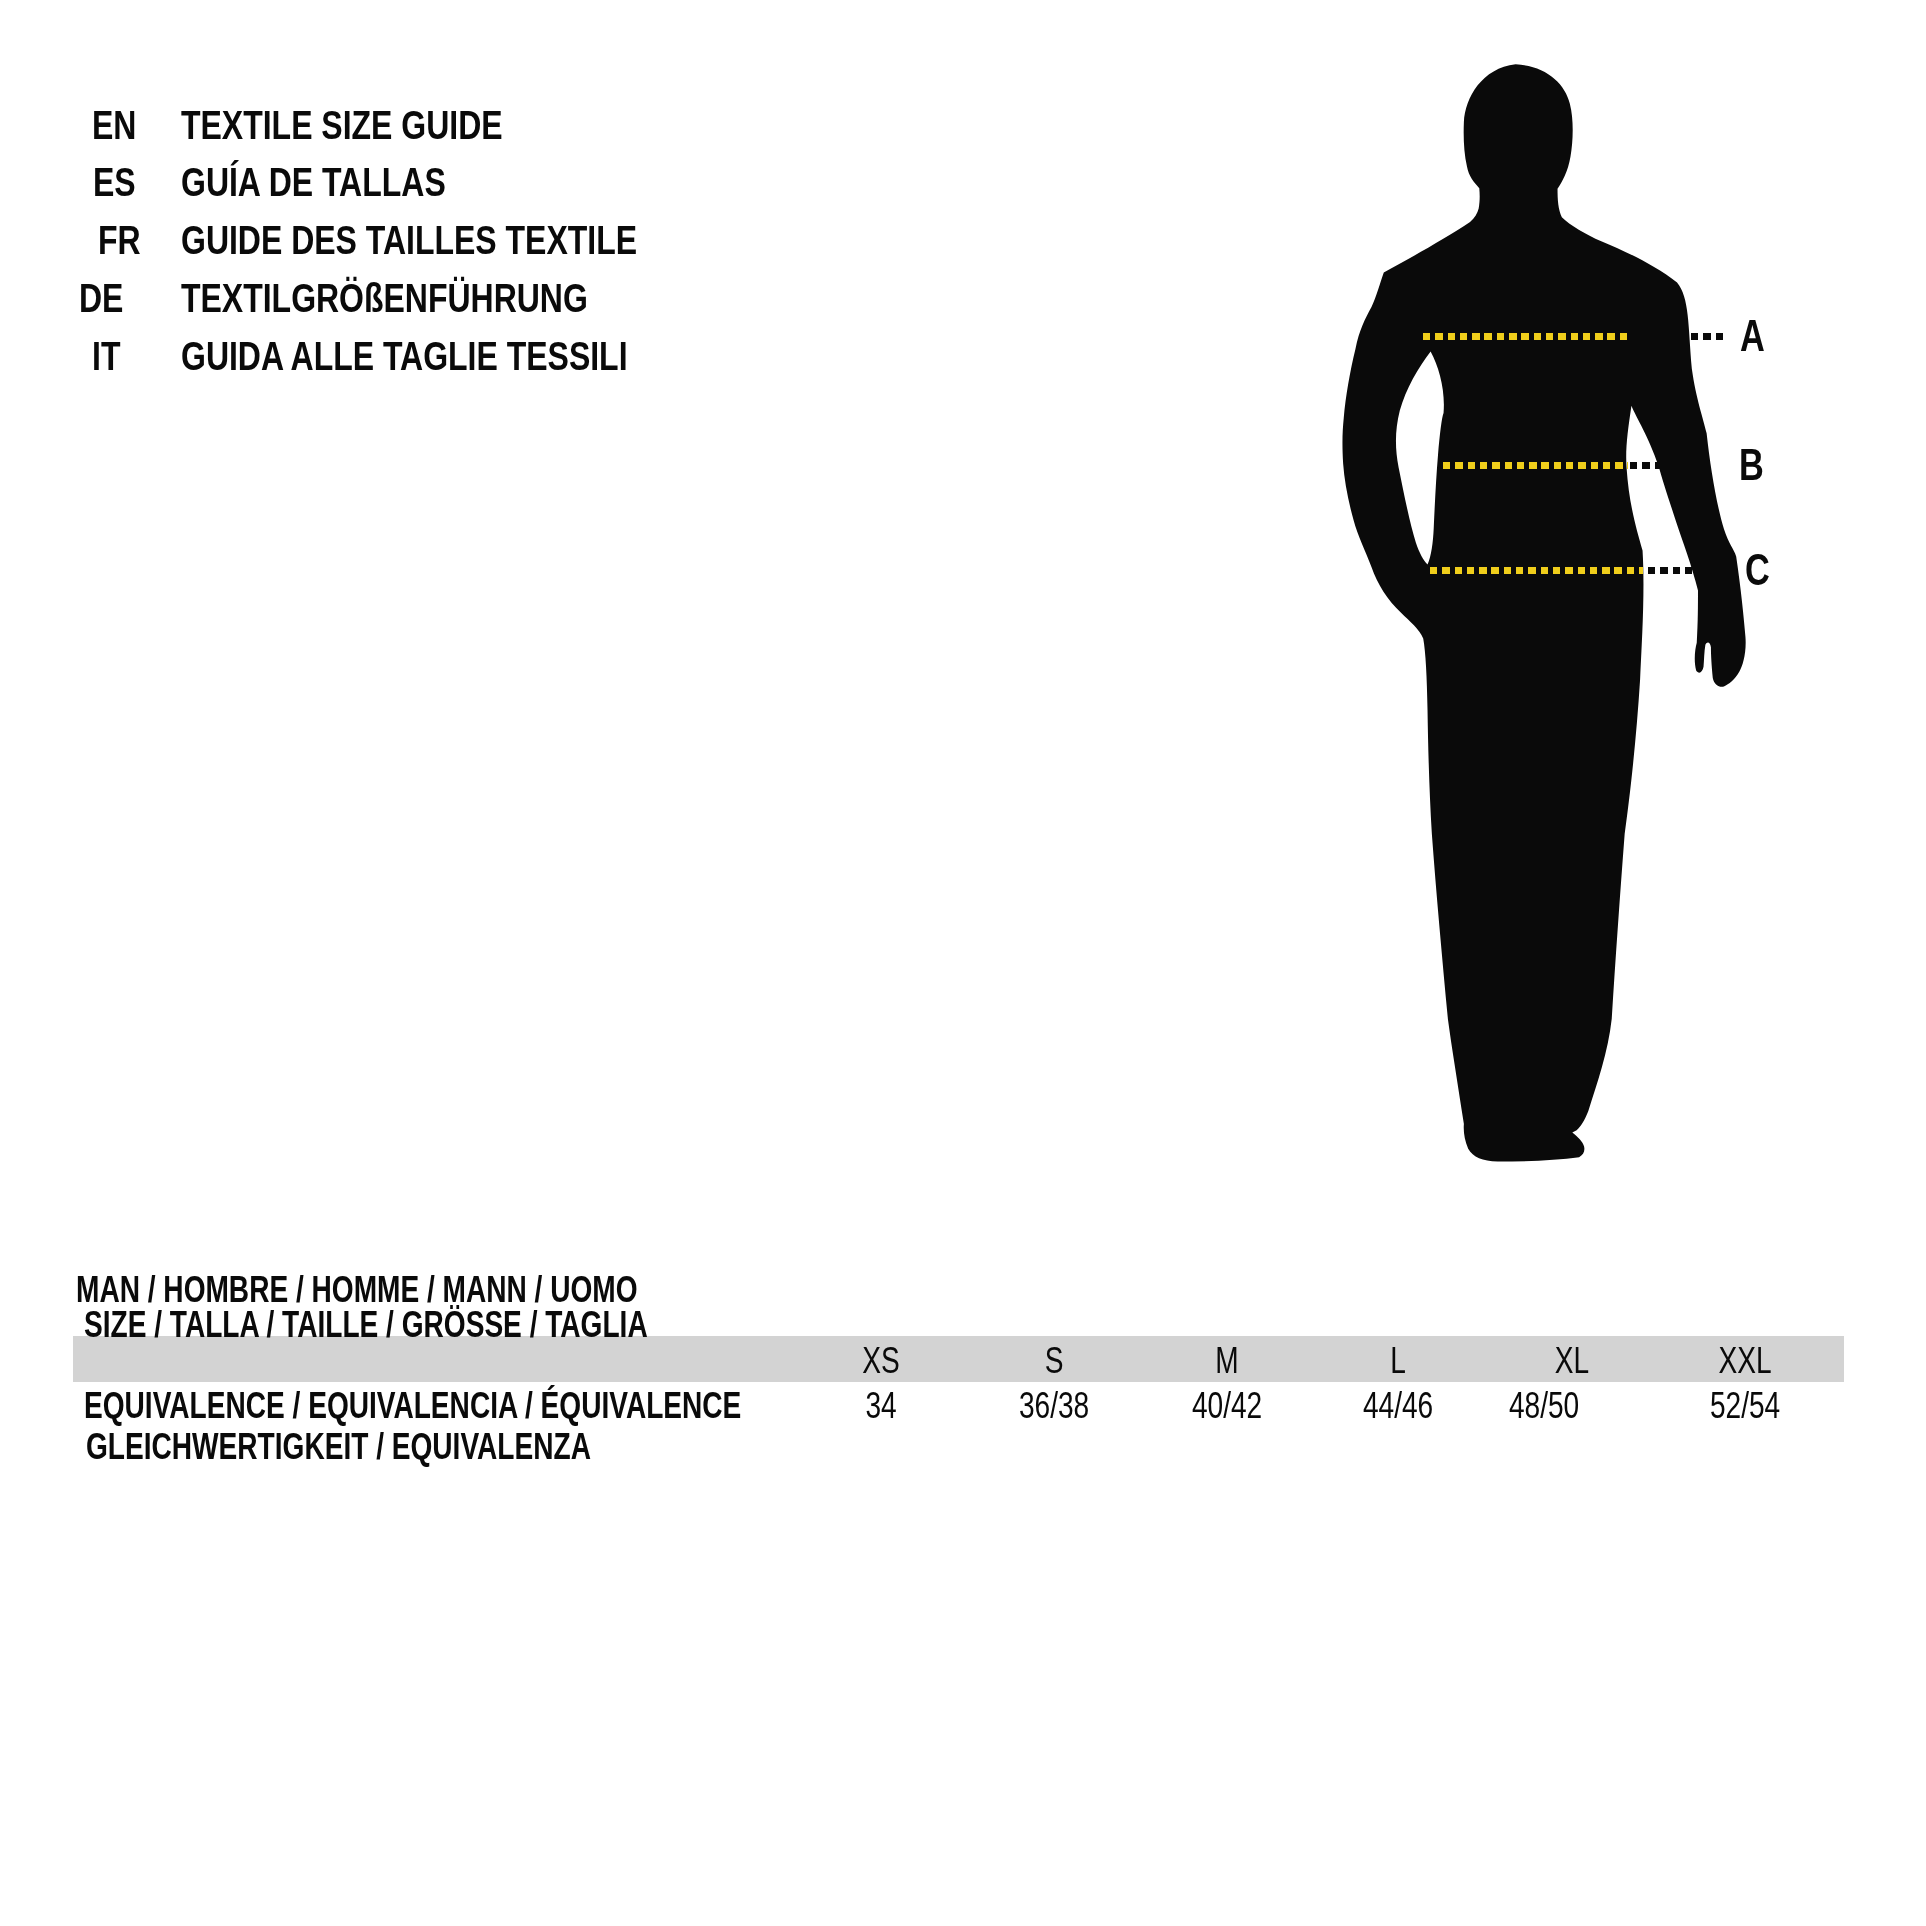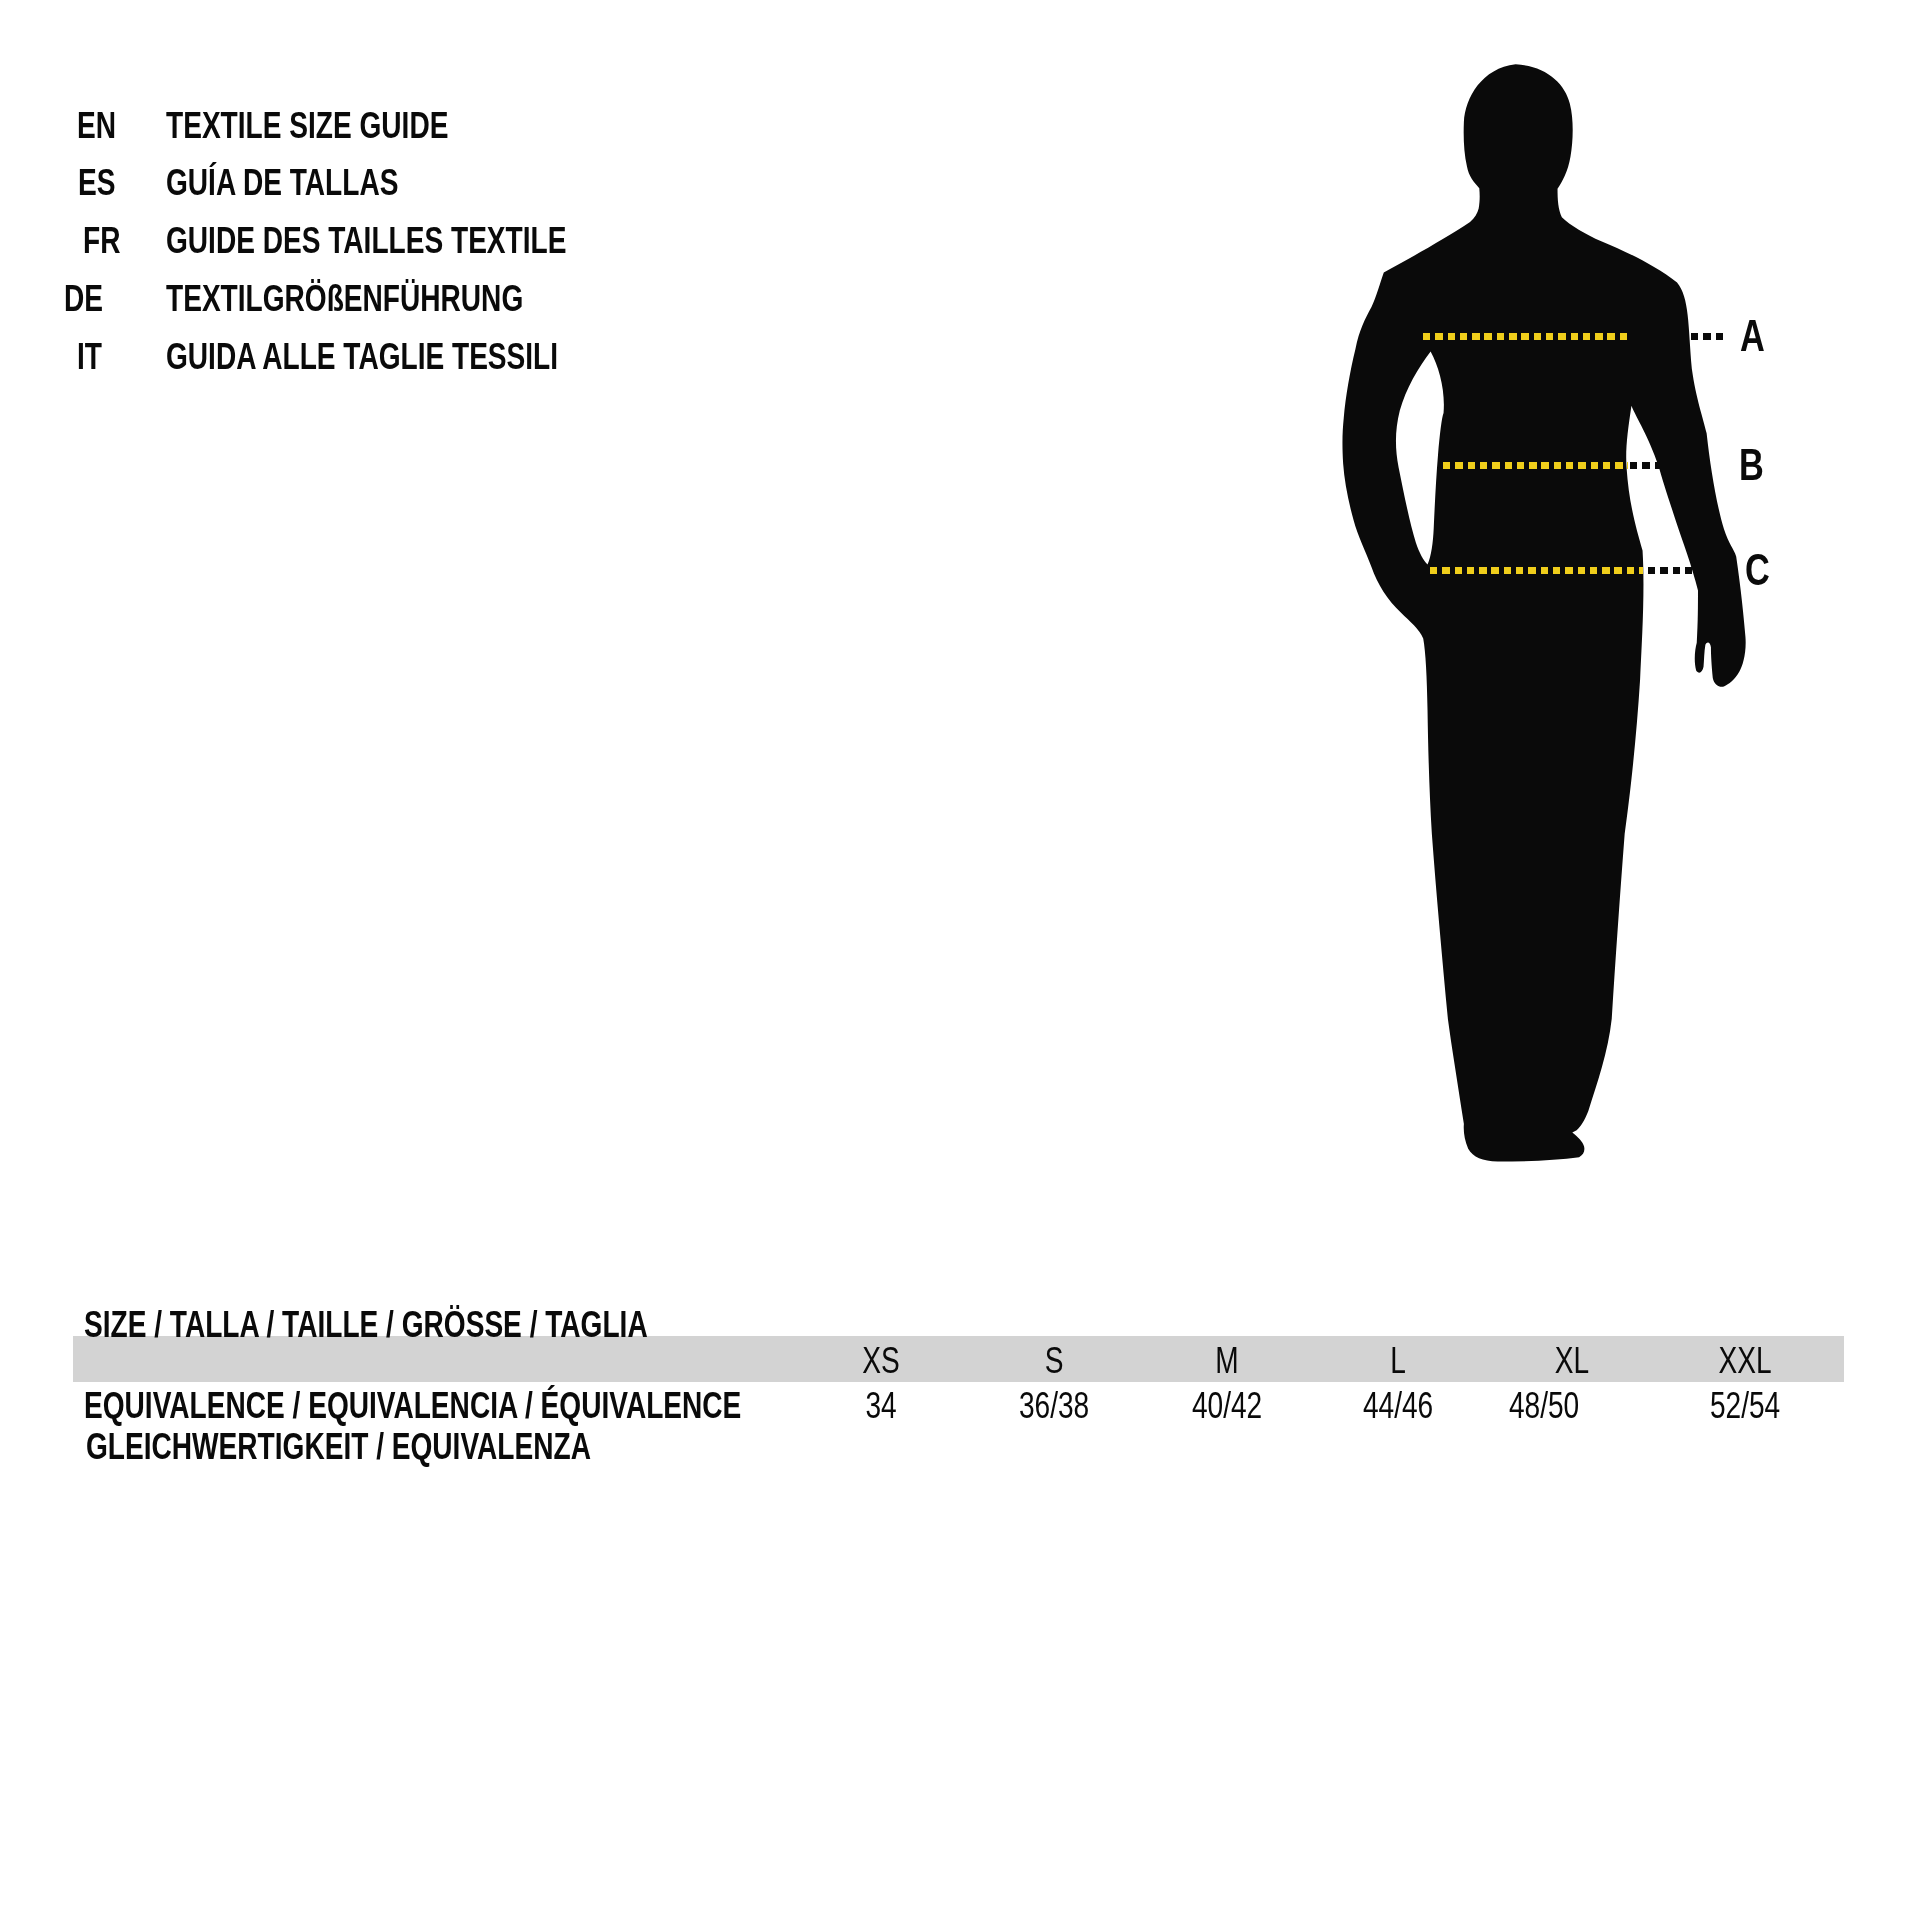--- a/index.html
+++ b/index.html
@@ -1,21 +1,21 @@
 <!DOCTYPE html>
 <html style="--ink: #0a0a0a; --yellow: #f0ce1b; --header-bg: #d3d3d3;font-size:10px"><head>
 <meta charset="utf-8">
 <style>
   html,body{margin:0;padding:0;background:#fff;}
   #page{position:relative;width:1926px;height:1926px;background:#ffffff;overflow:hidden;
         font-family:"Liberation Sans","DejaVu Sans",sans-serif;color:var(--ink,#0a0a0a);}
   .t{position:absolute;white-space:nowrap;font-weight:bold;color:var(--ink,#0a0a0a);}
   .cond{display:inline-block;transform:scaleX(0.78);transform-origin:0 50%;white-space:nowrap;}
   .condc{display:inline-block;transform:scaleX(0.78);transform-origin:50% 50%;white-space:nowrap;}
-  .lang{font-size:36px;line-height:43px;}
+  .lang{font-size:41px;line-height:43px;margin-left:15px;}
   .abc{font-size:44px;line-height:44px;}
   .tbl{font-size:36px;line-height:36px;}
   .col{position:absolute;width:160px;text-align:center;font-weight:normal;font-size:36px;line-height:36px;}
   .dash{position:absolute;height:6.8px;}
   .dash.yellow{background:repeating-linear-gradient(90deg,var(--yellow,#f0ce1b) 0 7.4px,transparent 7.4px 12.3px);}
   .dash.black{background:repeating-linear-gradient(90deg,var(--ink,#0a0a0a) 0 7.4px,transparent 7.4px 12.3px);}
   #header-bar{position:absolute;left:73px;top:1336px;width:1771px;height:46px;background:var(--header-bg,#d3d3d3);}
   #silhouette{position:absolute;left:1279px;top:36px;}
   #silhouette path{fill:var(--ink,#0a0a0a);}
 </style>
@@ -115,20 +115,21 @@
   <div class="dash black" style="left:1691px;top:333px;width:35px"></div>
   <div class="dash yellow" style="left:1443px;top:462px;width:185px"></div>
   <div class="dash black" style="left:1630px;top:462px;width:33px"></div>
   <div class="dash yellow" style="left:1430px;top:567px;width:213px"></div>
   <div class="dash black" style="left:1648px;top:567px;width:48px"></div>
 
   <div class="t abc" style="left:1740px;top:314px"><span class="cond">A</span></div>
   <div class="t abc" style="left:1739px;top:443px"><span class="cond">B</span></div>
   <div class="t abc" style="left:1745px;top:548px"><span class="cond">C</span></div>
 
+  <div class="t tbl" style="left:76px;top:1272px"><span class="cond">MAN / HOMBRE / HOMME / MANN / UOMO</span></div>
 
   <div>
     <div id="header-bar"></div>
 
     <div class="t tbl" style="left:84px;top:1307px"><span class="cond">SIZE / TALLA / TAILLE / GRÖSSE / TAGLIA</span></div>
 
     <div class="col" style="left:801px;top:1343px"><span class="condc">XS</span></div>
     <div class="col" style="left:974px;top:1343px"><span class="condc">S</span></div>
     <div class="col" style="left:1147px;top:1343px"><span class="condc">M</span></div>
     <div class="col" style="left:1318px;top:1343px"><span class="condc">L</span></div>

